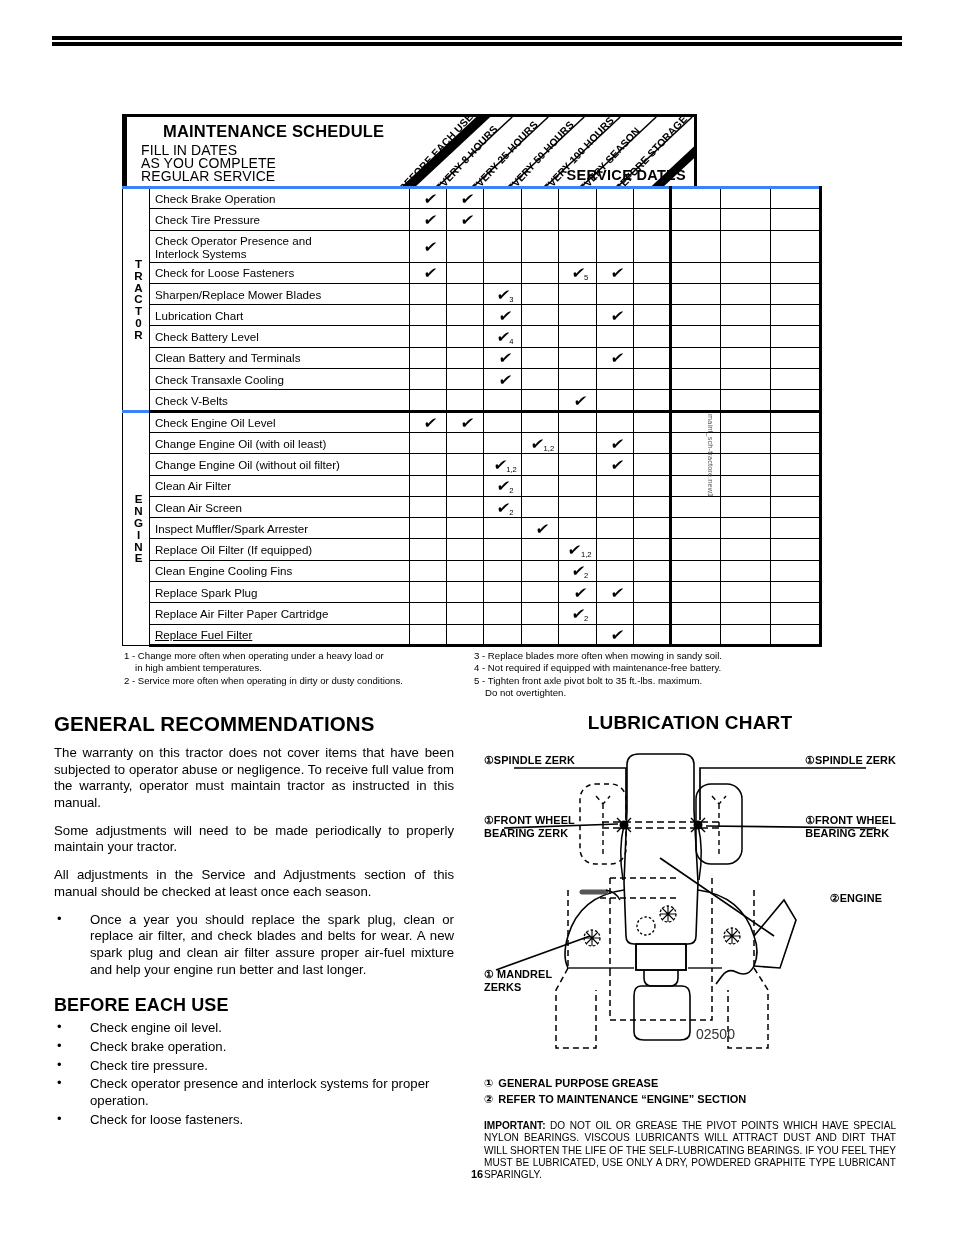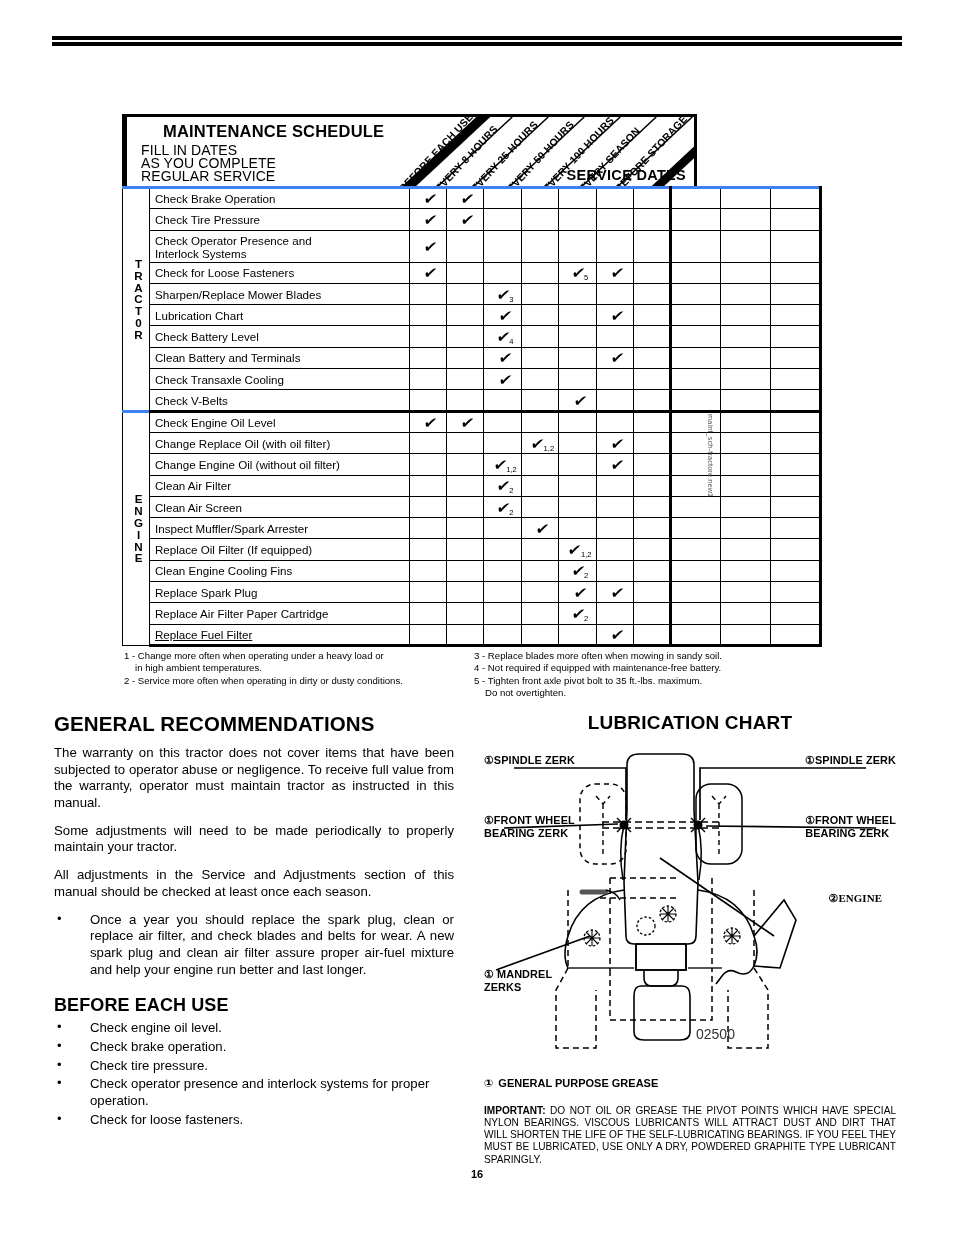--- a/index.html
+++ b/index.html
@@ -333,21 +333,21 @@
           <td class="chk"></td>
           <td class="chk"></td>
           <td class="chk"></td>
           <td class="chk"></td>
           <td class="chk last"></td>
           <td class="sdate"></td>
           <td class="sdate"></td>
           <td class="sdate lastcol"></td>
         </tr>
         <tr>
-          <td class="task" style="white-space: pre-line;">Change Replace Oil (with oil filter)</td>
+          <td class="task" style="white-space: pre-line;">Change Engine Oil (with oil least)</td>
           <td class="chk"></td>
           <td class="chk"></td>
           <td class="chk"></td>
           <td class="chk"><span class="ck-wrap"><span class="ck">✔</span><span class="fn">1,2</span></span></td>
           <td class="chk"></td>
           <td class="chk"><span class="ck-wrap"><span class="ck">✔</span></span></td>
           <td class="chk last"></td>
           <td class="sdate"></td>
           <td class="sdate"></td>
           <td class="sdate lastcol"></td>
@@ -611,30 +611,31 @@
     </svg>
 
     <div class="dlabel" style="left:0px; top:14px;"><span>①SPINDLE ZERK</span></div>
     <div class="dlabel" style="right:0px; top:14px; text-align:right;"><span>①SPINDLE ZERK</span></div>
 
     <div class="dlabel" style="left:0px; top:74px; white-space:pre-line;">①FRONT WHEEL
 BEARING  ZERK</div>
     <div class="dlabel" style="right:0px; top:74px; text-align:left; white-space:pre-line;">①FRONT WHEEL
 BEARING  ZERK</div>
 
-    <div class="dlabel" style="right:14px; top:152px;font-family:Liberation Serif, serif;">②ENGINE</div>
+    <div class="dlabel" style="right:14px; top:152px;">②ENGINE</div>
 
     <div class="dlabel" style="left:0px; top:228px; white-space:pre-line;">① MANDREL
 ZERKS</div>
 
     <div style="position:absolute; left:212px; top:286px; font-size:14px; color:#333;">02500</div>
   </div>
 
   <div id="legend">
       <div><span class="circnum">①</span><span>GENERAL PURPOSE GREASE</span></div>
+      <div><span class="circnum">②</span><span>REFER TO MAINTENANCE “ENGINE” SECTION</span></div>
     </div>
 
   <div id="important">
     <b>IMPORTANT:</b>
     <span>DO NOT OIL OR GREASE THE PIVOT POINTS WHICH HAVE SPECIAL NYLON BEARINGS.  VISCOUS LUBRICANTS WILL ATTRACT DUST AND DIRT THAT WILL SHORTEN THE LIFE OF THE SELF-LUBRICATING BEARINGS.  IF YOU FEEL THEY MUST BE LUBRICATED, USE ONLY A DRY, POWDERED GRAPHITE TYPE LUBRICANT SPARINGLY.</span>
   </div>
 </div>
 
 <div id="page-num">16</div>
 

